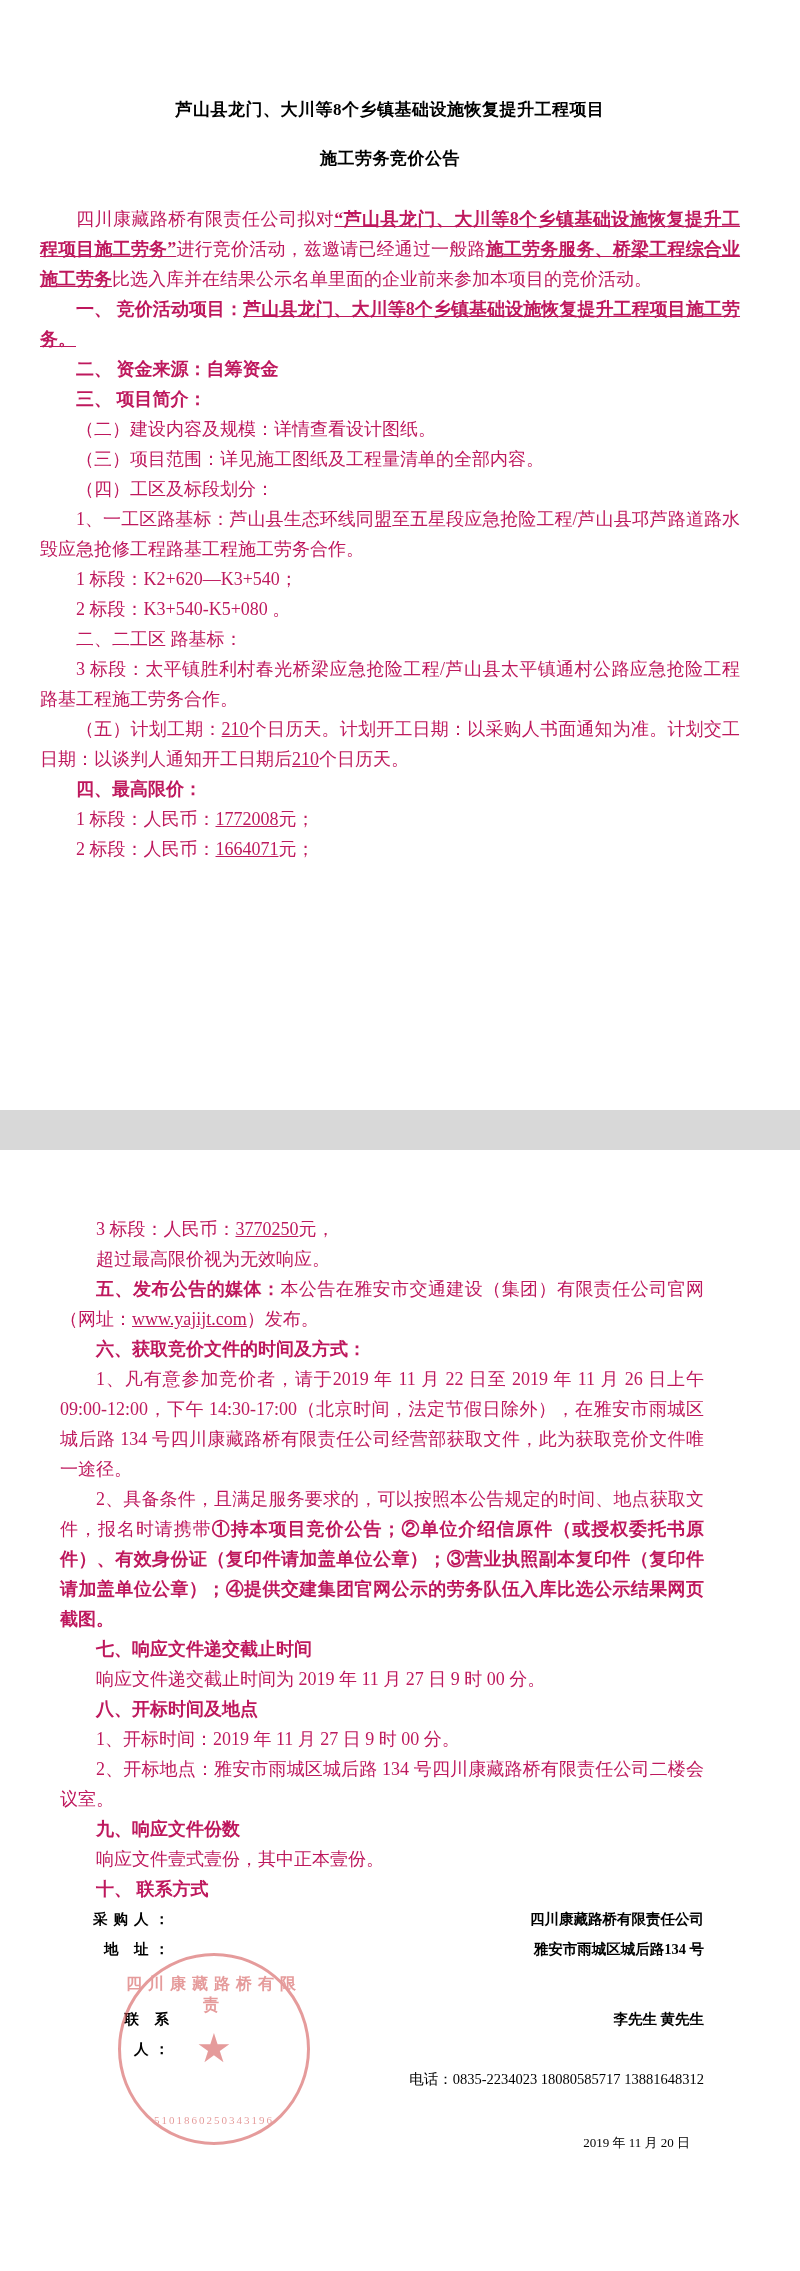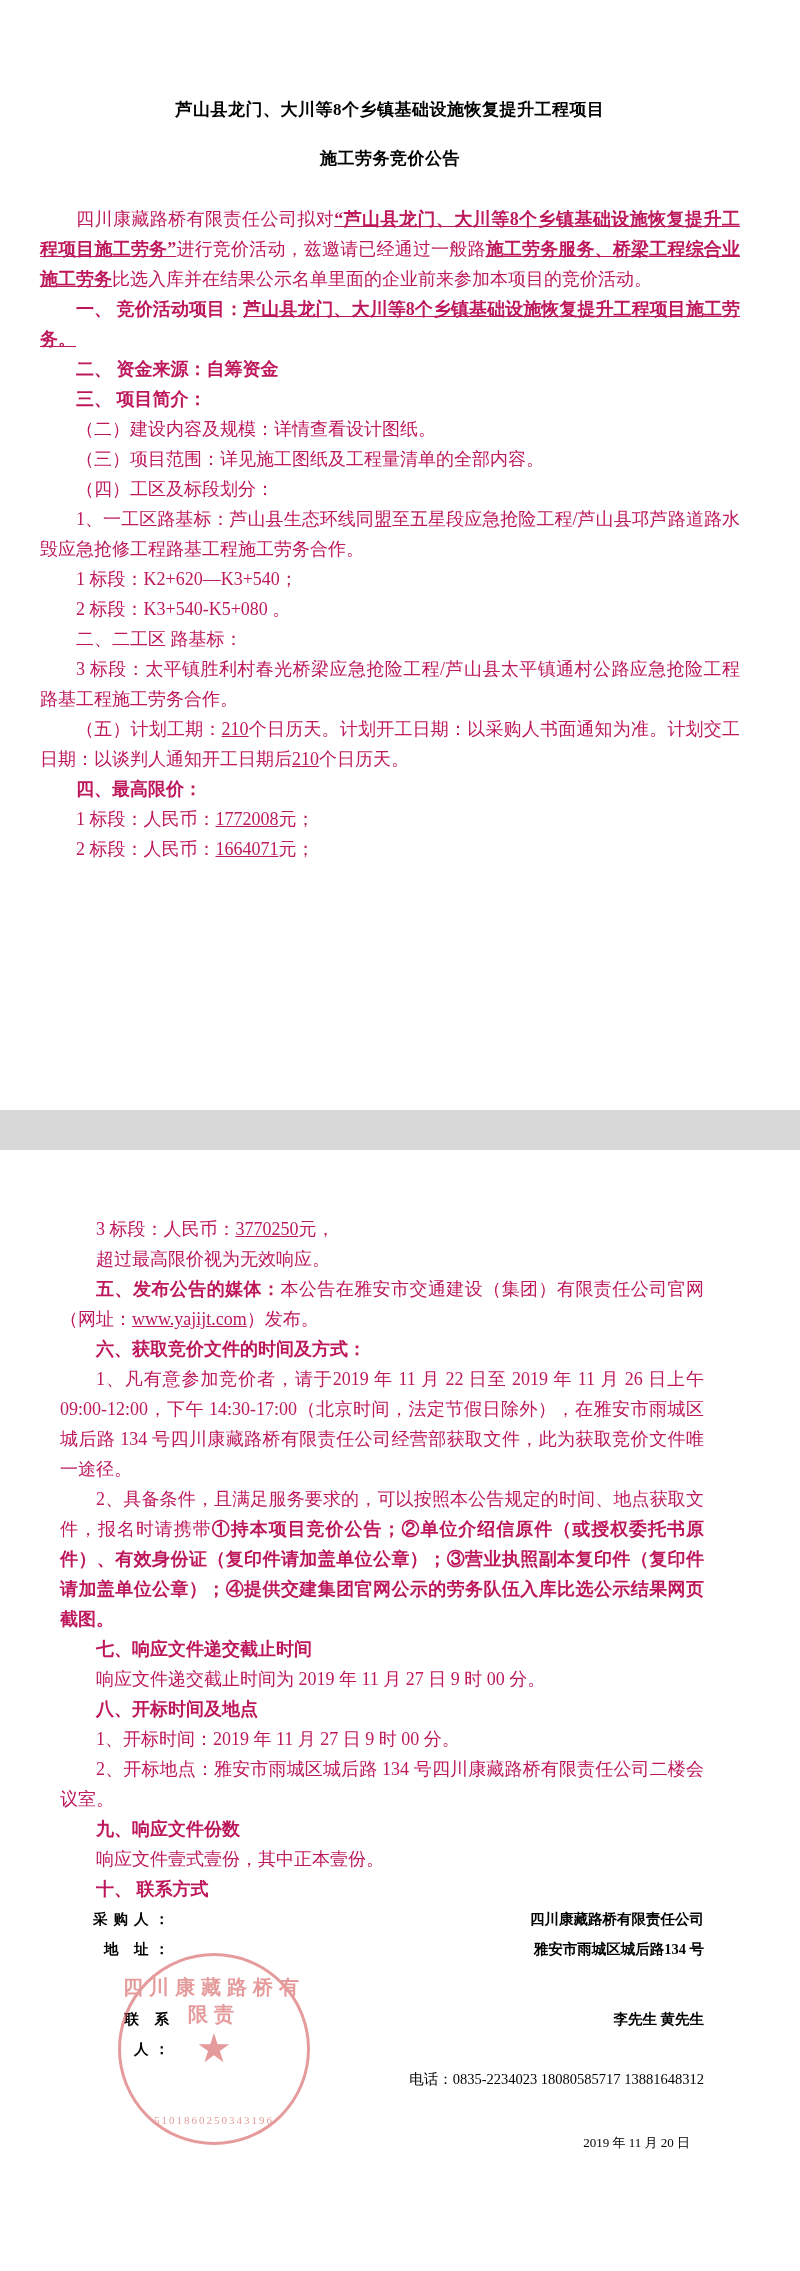--- a/index.html
+++ b/index.html
@@ -80,21 +80,21 @@
     color: #d14b4b;
     font-size: 40px;
     line-height: 1;
   }
   .seal .seal-top {
     position: absolute;
     width: 100%;
     top: 18px;
     text-align: center;
     color: #d14b4b;
-    font-size: 20px;
+    font-size: 16px;
     letter-spacing: 6px;
     font-weight: bold;
   }
   .seal .seal-bottom {
     position: absolute;
     width: 100%;
     bottom: 16px;
     text-align: center;
     color: #d14b4b;
     font-size: 11px;

